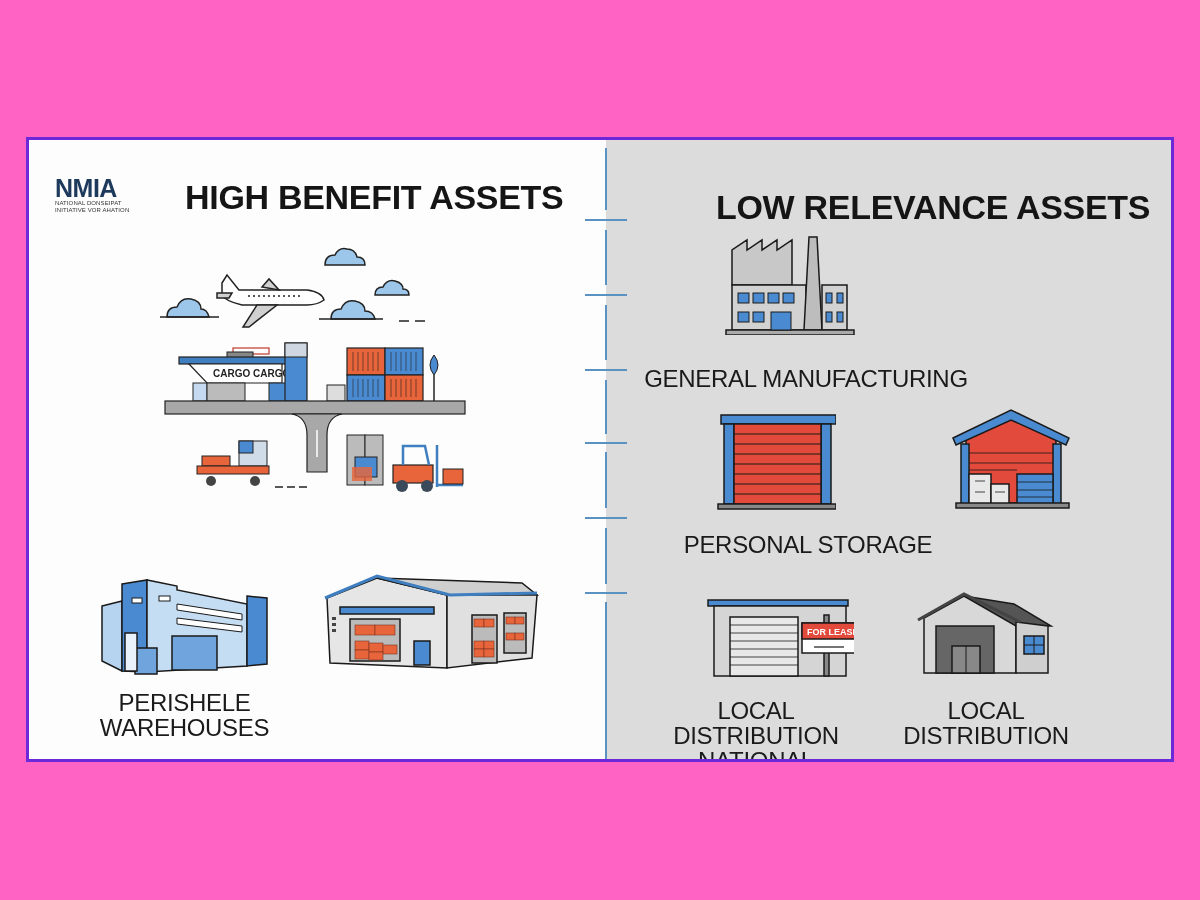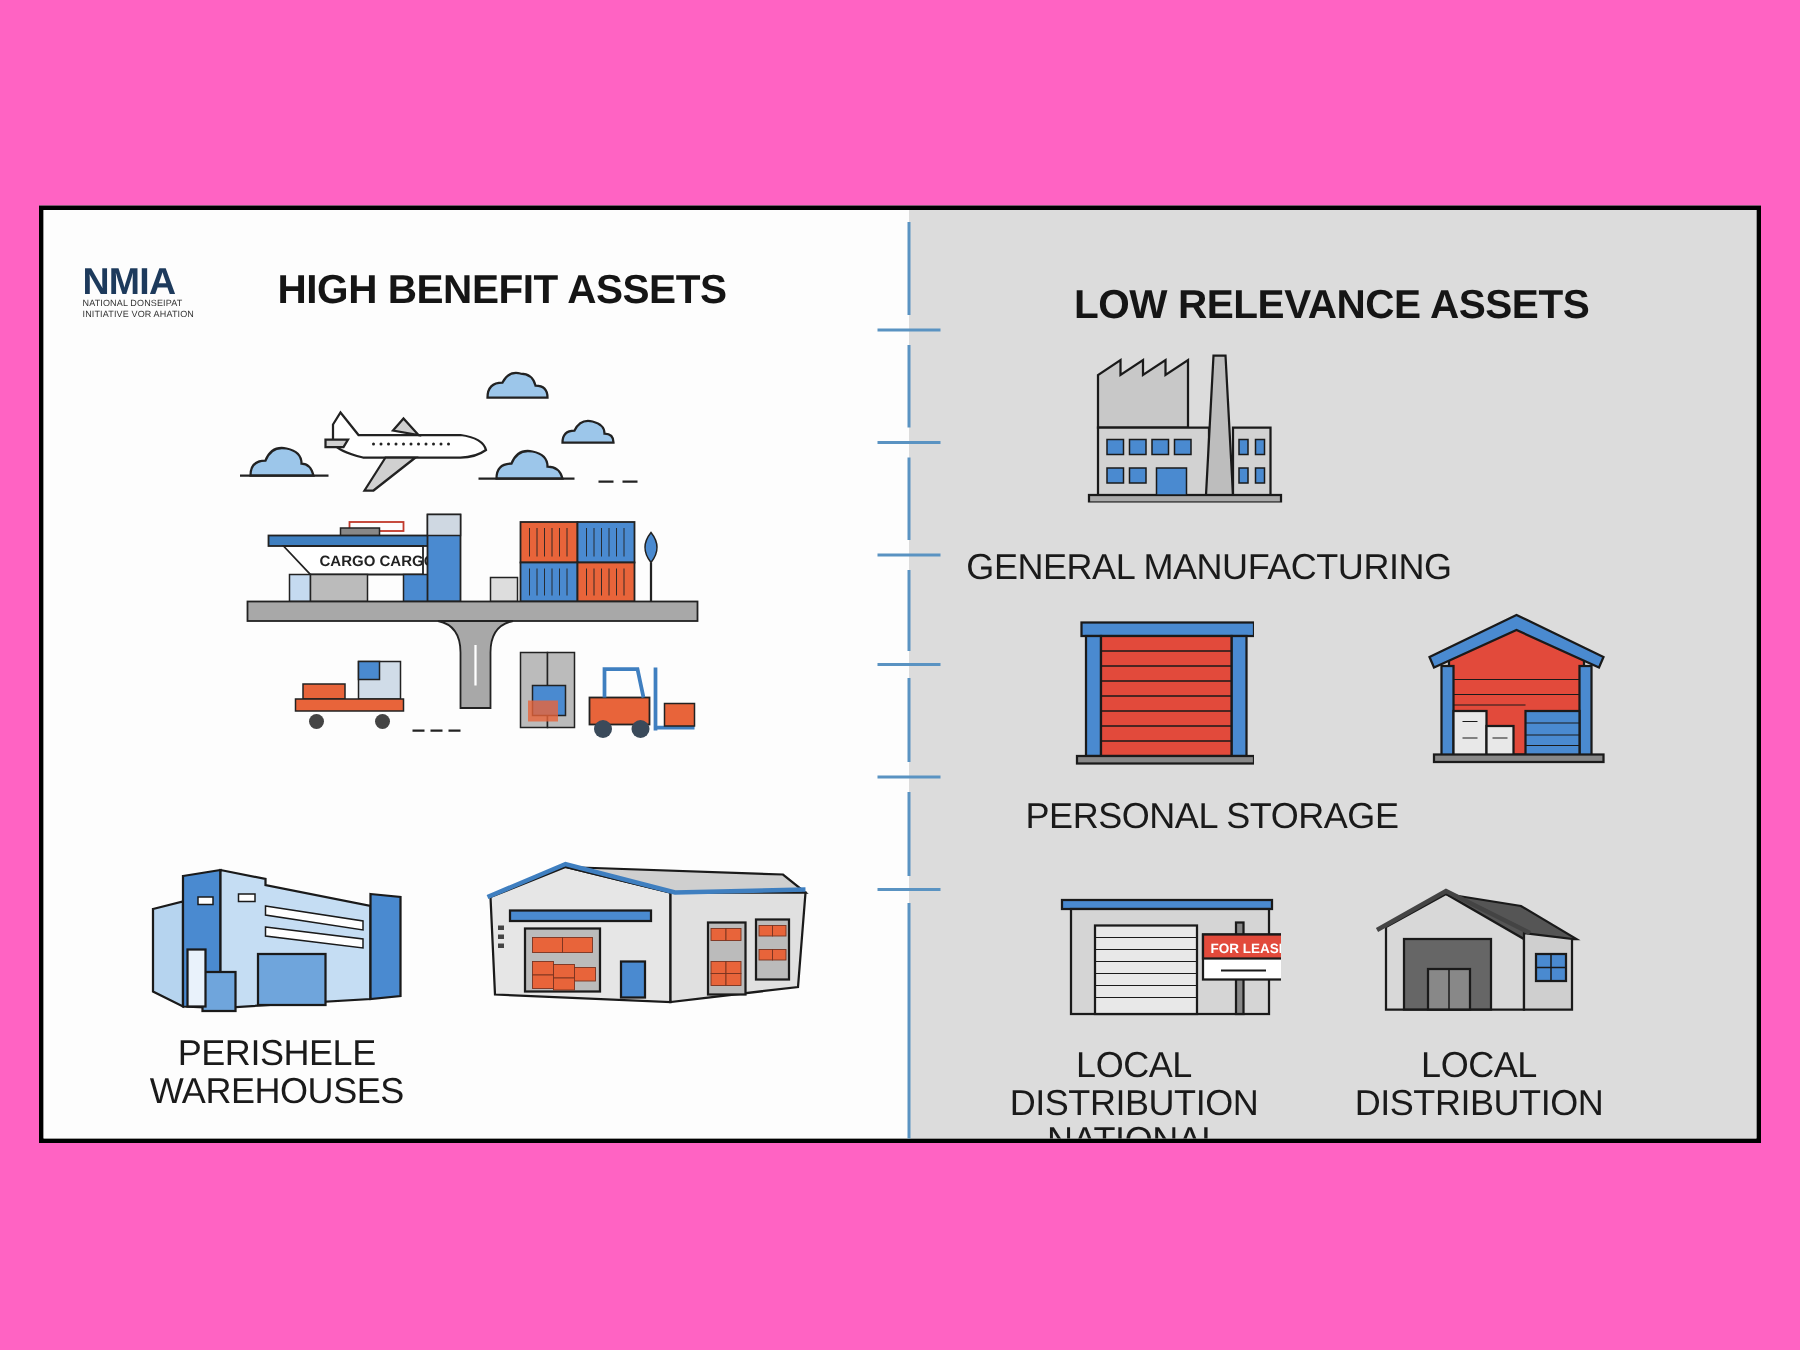--- a/index.html
+++ b/index.html
@@ -1,25 +1,25 @@
 <!DOCTYPE html>
 <html><head>
 <meta charset="utf-8">
 <style>
   html,body{margin:0;padding:0;}
   body{width:1200px;height:900px;background:#ff63c3;position:relative;overflow:hidden;font-family:"Liberation Sans",sans-serif;}
-  .frame{position:absolute;left:26px;top:137px;width:1142px;height:619px;border:3px solid #000000;background:#fff;overflow:hidden;}
+  .frame{position:absolute;left:26px;top:137px;width:1142px;height:619px;border:3px solid #6d28d9;background:#fff;overflow:hidden;}
   .left{position:absolute;left:0;top:0;width:577px;height:100%;background:#fdfdfd;}
   .right{position:absolute;left:577px;top:0;right:0;height:100%;background:#dcdcdc;}
   .divider{position:absolute;left:577px;top:0;height:100%;width:0;}
   .divider svg{position:absolute;left:-22px;top:0;}
   .logo{position:absolute;left:26px;top:36px;}
   .logo-main{font-family:"Liberation Sans",sans-serif;font-weight:bold;font-size:25px;color:#1d3a5c;letter-spacing:-0.5px;line-height:24px;}
   .logo-sub{font-size:6px;color:#333;line-height:7px;letter-spacing:0.1px;width:90px;}
-  .header{position:absolute;font-weight:bold;font-size:27px;color:#151515;letter-spacing:-0.3px;}
+  .header{position:absolute;font-weight:bold;font-size:34px;color:#151515;letter-spacing:-0.3px;}
   .label{position:absolute;font-size:24px;color:#1a1a1a;text-align:center;letter-spacing:-0.3px;line-height:25px;}
   .art{position:absolute;}
 </style>
 </head>
 <body>
 
 <div class="frame">
   <div class="left">
 
     <div class="logo">

